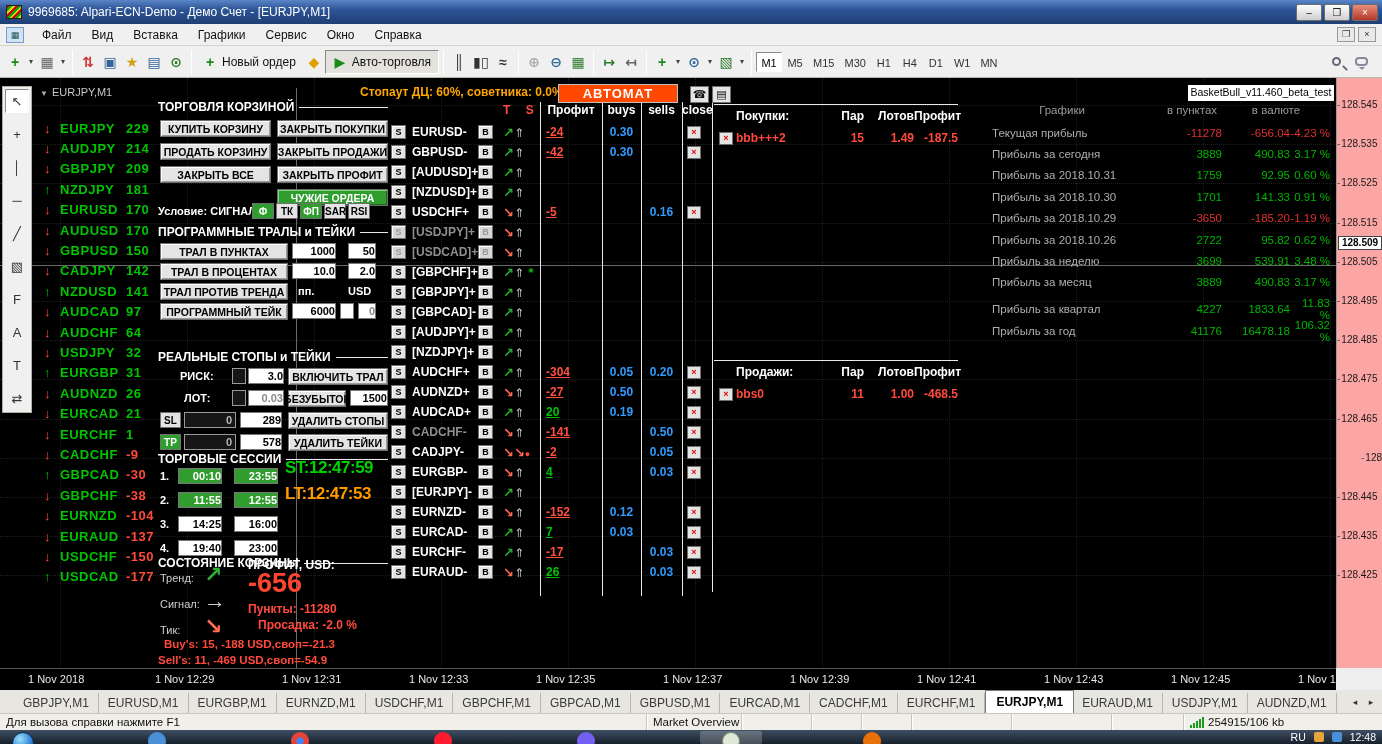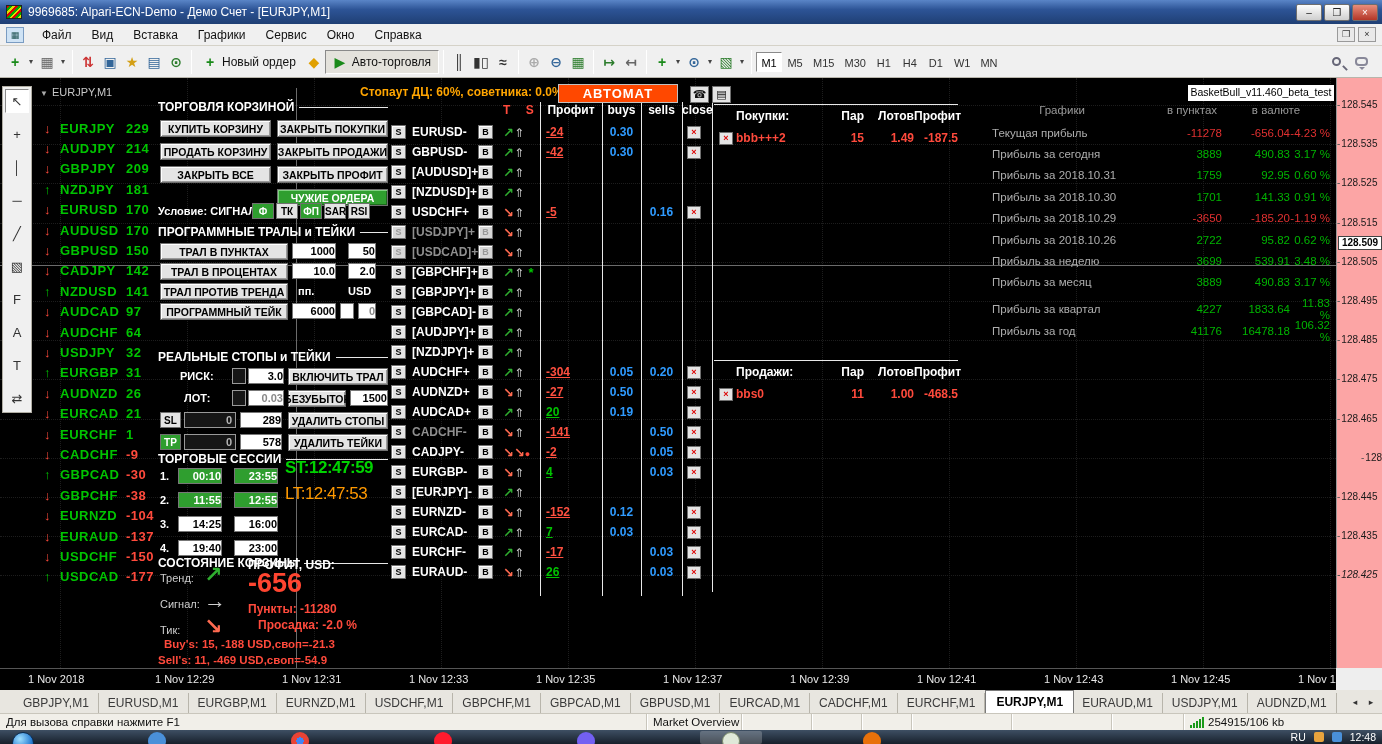--- a/index.html
+++ b/index.html
@@ -81,21 +81,21 @@
   .pfield{position:absolute;height:16px;background:#fff;border:1px solid #777;color:#000;
     font-size:11px;font-weight:bold;text-align:right;line-height:14px;z-index:3;}
   .pfield.dark{background:#161616;color:#b5b5b5;text-align:right;padding-right:3px;border-color:#999;}
   .pfield.greenf{background:#2f9e2f;color:#fff;}
   .plabel{position:absolute;color:#fff;font-weight:bold;font-size:11px;z-index:3;white-space:nowrap;}
   .chip{position:absolute;width:21px;height:16px;font-size:10px;font-weight:bold;text-align:center;
     line-height:15px;z-index:3;background:#e4e4e4;border:1px solid #6f6f6f;color:#000;}
   .chip.on{background:#2f9e2f;color:#fff;}
 
   #st-clock{position:absolute;left:285px;top:380px;color:#00d200;font-weight:bold;font-size:17px;z-index:3;letter-spacing:-.5px;}
-  #lt-clock{position:absolute;left:285px;top:406px;color:#ff9900;font-weight:normal;font-size:17px;z-index:3;letter-spacing:-.5px;}
+  #lt-clock{position:absolute;left:285px;top:406px;color:#ff9900;font-weight:bold;font-size:17px;z-index:3;letter-spacing:-.5px;}
 
   .state-arrow{position:absolute;font-size:22px;font-weight:bold;z-index:3;}
   #profit-big{position:absolute;left:248px;top:490px;color:#ff4530;font-weight:bold;font-size:27px;z-index:3;}
   .red-line{position:absolute;color:#ff4a3c;font-weight:bold;font-size:12px;z-index:3;white-space:nowrap;}
 
   
   .vline{position:absolute;width:1px;background:#e8e8e8;z-index:2;}
   .prow{position:absolute;left:391px;width:315px;height:20px;display:grid;
     grid-template-columns:17px 70px 19px 43px 62px 39px 41px 24px;align-items:center;z-index:3;}
   .sb-btn{width:15px;height:14px;background:#e4e4e4;border:1px solid #6f6f6f;
@@ -950,21 +950,21 @@
         <div class="ptick" style="top: 99px;"><span class="dash">-</span>128.525</div>
         <div class="ptick" style="top: 139px;"><span class="dash">-</span>128.515</div>
         <div class="ptick" style="top: 178px;"><span class="dash">-</span>128.505</div>
         <div class="ptick" style="top: 217px;"><span class="dash">-</span>128.495</div>
         <div class="ptick" style="top: 256px;"><span class="dash">-</span>128.485</div>
         <div class="ptick" style="top: 295px;"><span class="dash">-</span>128.475</div>
         <div class="ptick" style="top: 335px;"><span class="dash">-</span>128.465</div>
         <div class="ptick" style="top: 374px; padding-left: 24px;"><span class="dash">-</span>128.455</div>
         <div class="ptick" style="top: 413px;"><span class="dash">-</span>128.445</div>
         <div class="ptick" style="top: 452px;"><span class="dash">-</span>128.435</div>
-        <div class="ptick" style="top: 491px; font-style: italic;"><span class="dash">-</span>128.425</div>
+        <div class="ptick" style="top: 491px;"><span class="dash">-</span>128.425</div>
         <div id="pcur" style="top: 158px; height: 14px; line-height: 12px;">128.509</div>
       </div>
   </div>
 
   <div id="timebar">
       <span class="tlabel" style="left: 28px;">1 Nov 2018</span>
       <span class="tlabel" style="left: 155px;">1 Nov 12:29</span>
       <span class="tlabel" style="left: 282px;">1 Nov 12:31</span>
       <span class="tlabel" style="left: 409px;">1 Nov 12:33</span>
       <span class="tlabel" style="left: 536px;">1 Nov 12:35</span>

